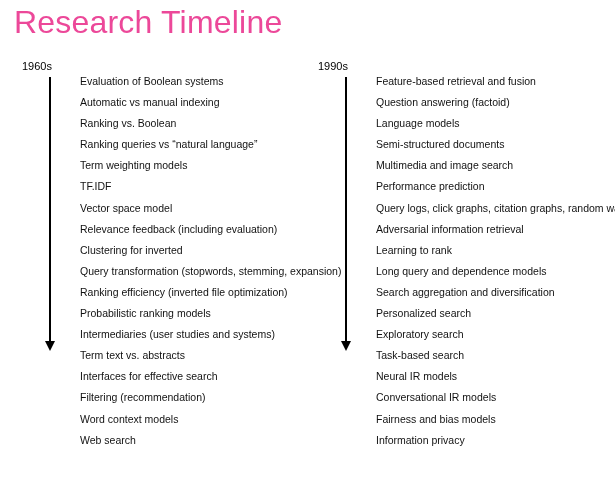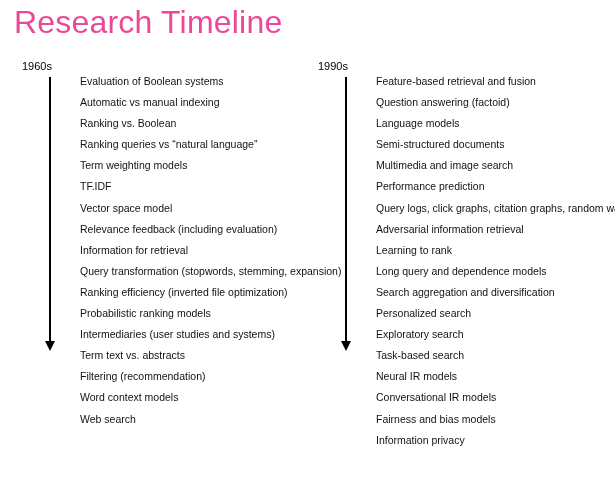--- a/index.html
+++ b/index.html
@@ -97,26 +97,27 @@
     <div class="arrow"></div>
     <ul class="items">
       <li>Evaluation of Boolean systems</li>
       <li>Automatic vs manual indexing</li>
       <li>Ranking vs. Boolean</li>
       <li>Ranking queries vs “natural language”</li>
       <li>Term weighting models</li>
       <li>TF.IDF</li>
       <li>Vector space model</li>
       <li>Relevance feedback (including evaluation)</li>
-      <li>Information for retrieval</li>
+      <li>Clustering for inverted</li>
       <li>Query transformation (stopwords, stemming, expansion)</li>
       <li>Ranking efficiency (inverted file optimization)</li>
       <li>Probabilistic ranking models</li>
       <li>Intermediaries (user studies and systems)</li>
       <li>Term text vs. abstracts</li>
+      <li>Interfaces for effective search</li>
       <li>Filtering (recommendation)</li>
       <li>Word context models</li>
       <li>Web search</li>
     </ul>
   </div>
 
   <div class="column" id="col-right">
     <div class="decade-label">1990s</div>
     <div class="arrow"></div>
     <ul class="items">

